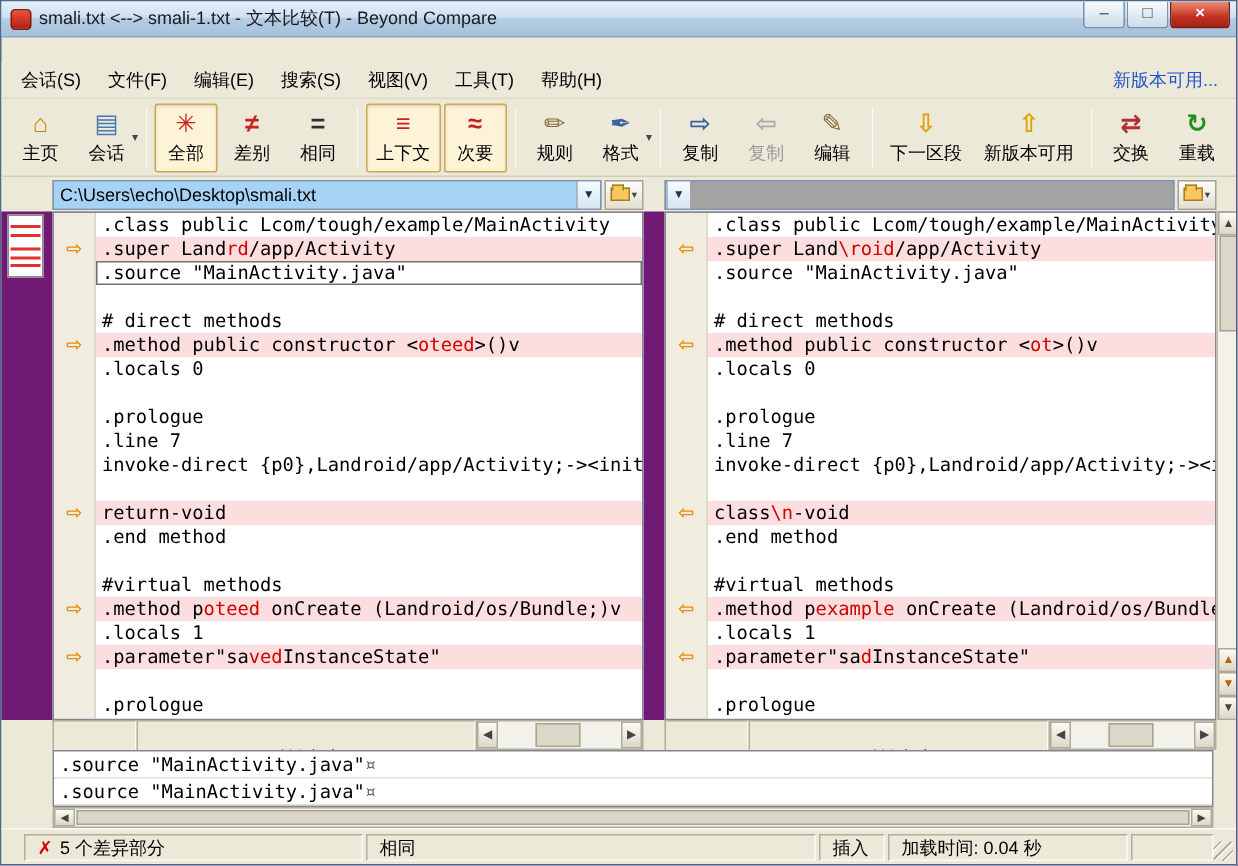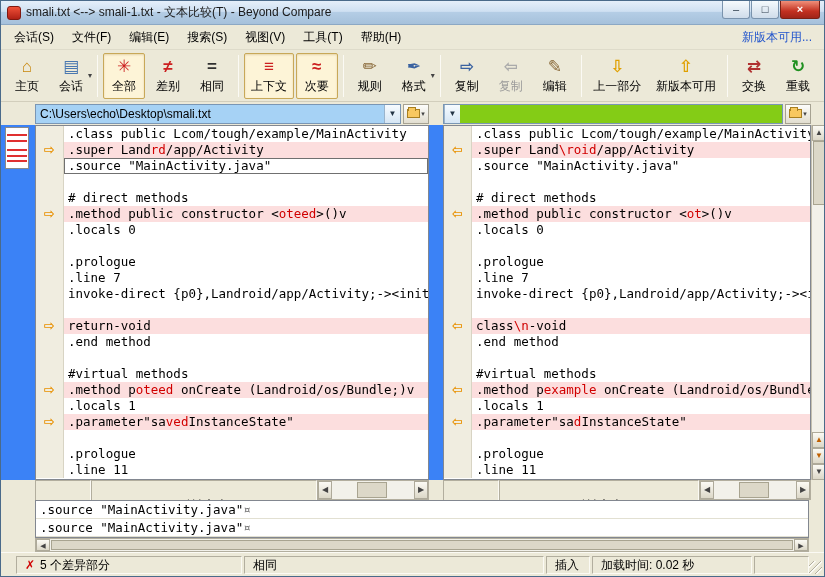--- a/index.html
+++ b/index.html
@@ -17,21 +17,21 @@
   .title-text { flex:1; font-size:12px; color:#1a1a1a; white-space:nowrap; overflow:hidden; }
   .win-controls { display:flex; align-self:flex-start; }
   .wc { width:28px; height:18px; line-height:16px; text-align:center; font-size:11px; color:#2a3a4a;
     background:linear-gradient(#f6fafd,#cfdcea); border:1px solid #7a93ad; border-top:none;
     border-radius:0 0 3px 3px; margin-left:1px; }
   .wc.close { width:40px; color:#fff; font-weight:bold;
     background:linear-gradient(#f0907a,#c23020 60%,#a02418); border-color:#7a2014; }
 
   
   .menubar { height:22px; flex:0 0 22px; display:flex; align-items:center; padding:12px 4px;
-    background:#ece9d8; border-bottom:1px solid #dedbca; }
+    background:#ece9d8; border-bottom:1px solid #dedbca;margin-top:16px; }
   .menu-item { padding:2px 9px; white-space:nowrap; }
   .update-link { margin-left:auto; padding-right:8px; color:#2255cc; white-space:nowrap; }
 
   
   .toolbar { height:52px; flex:0 0 52px; display:flex; align-items:center; padding:1px 4px;
     background:#ece9d8; border-bottom:1px solid #d2cebc; }
   .tb-btn { position:relative; display:flex; flex-direction:column; align-items:center; justify-content:center;
     min-width:42px; height:46px; padding:2px 7px; margin:0 1px; border:1px solid transparent; }
   .tb-btn.pressed { background:#fdf4d7; border:1px solid #c8a858; border-radius:2px;
     box-shadow:inset 0 1px 2px rgba(160,120,40,.25); }
@@ -39,34 +39,34 @@
   .tb-icon { font-size:17px; height:20px; line-height:20px; font-weight:bold; }
   .tb-label { font-size:12px; margin-top:1px; white-space:nowrap; }
   .tb-dd { position:absolute; right:-1px; top:17px; font-size:8px; color:#444; }
   .tb-sep { width:1px; height:42px; background:#c6c2b2; border-right:1px solid #fbfaf4; margin:0 4px; }
 
   
   .pathrow { height:23px; flex:0 0 23px; display:flex; align-items:center; background:#ece9d8; }
   .pr-spacer34 { flex:0 0 34px; } .pr-gap { flex:0 0 14px; } .pr-corner { flex:0 0 15px; }
   .path-group { display:flex; align-items:center; }
   .path-group.left { flex:0 0 394px; } .path-group.right { flex:0 0 368px; }
-  .combo { flex:1; height:20px; display:flex; background:#84cc16; border:1px solid #7a96b4; }
+  .combo { flex:1; height:20px; display:flex; background:#a3a3a3; border:1px solid #7a96b4; }
   .combo-text { flex:1; line-height:18px; padding:0 4px; white-space:nowrap; overflow:hidden; }
   .combo-text.selected { background:#a6d2f5; }
   .combo-arrow { flex:0 0 16px; text-align:center; font-size:8px; line-height:18px; color:#234;
     background:linear-gradient(#f6fbff,#d6e6f4); border-left:1px solid #9ab4cc; }
   .browse { flex:0 0 26px; height:20px; margin-left:2px; display:flex; align-items:center; justify-content:center;
     background:linear-gradient(#fdfdfb,#e2ded0); border:1px solid #a6a292; }
   .folder-icon { position:relative; width:13px; height:9px; background:#f8c860; border:1px solid #a87f20; }
   .folder-icon::before { content:""; position:absolute; top:-3px; left:0; width:6px; height:3px;
     background:#f8c860; border:1px solid #a87f20; border-bottom:none; }
   .browse-dd { font-size:7px; color:#444; margin-left:1px; }
 
   
-  .main { flex:1; display:flex; background:#3b82f6; overflow:hidden; }
+  .main { flex:1; display:flex; background:#701a75; overflow:hidden; }
   .overview-col { flex:0 0 34px; padding:2px 4px; }
   .overview-box { position:relative; width:24px; height:42px; background:#fff; border:1px solid #8a8a8a; }
   .ov-mark { position:absolute; left:1px; right:1px; height:2px; background:#e03030; }
   .pane { background:#fff; border:1px solid #828790; overflow:hidden; }
   .pane.left { flex:0 0 394px; } .pane.right { flex:0 0 368px; }
   .splitter { flex:0 0 14px; }
   .code-row { display:flex; height:16px; line-height:16px; }
   .gutter-cell { flex:0 0 28px; background:#f0ede0; border-right:1px solid #d8d4c4; text-align:center;
     font-size:13px; line-height:15px; color:#e89000; font-weight:bold; }
   .code-text { flex:1; font-family:"DejaVu Sans Mono","Liberation Mono",monospace; font-size:12.5px;
@@ -206,21 +206,21 @@
         <span class="tb-icon" style="color: rgb(170, 170, 170);">⇦</span>
         <span class="tb-label">复制</span>
       </div>
       <div class="tb-btn">
         <span class="tb-icon" style="color: rgb(138, 106, 58);">✎</span>
         <span class="tb-label">编辑</span>
       </div>
       <span class="tb-sep"></span>
       <div class="tb-btn">
         <span class="tb-icon" style="color: rgb(224, 160, 0);">⇩</span>
-        <span class="tb-label">上一部分</span>
+        <span class="tb-label">下一区段</span>
       </div>
       <div class="tb-btn">
         <span class="tb-icon" style="color: rgb(224, 160, 0);">⇧</span>
         <span class="tb-label">新版本可用</span>
       </div>
       <span class="tb-sep"></span>
       <div class="tb-btn">
         <span class="tb-icon" style="color: rgb(176, 48, 48);">⇄</span>
         <span class="tb-label">交换</span>
       </div>
@@ -507,18 +507,18 @@
     </div>
     <div class="bh-corner"></div>
   </div>
 
   <div class="statusbar">
     <div class="sb-seg sb-diff">
       <span class="sb-x">✗</span><span>5 个差异部分</span>
     </div>
     <div class="sb-seg sb-same">相同</div>
     <div class="sb-seg sb-insert">插入</div>
-    <div class="sb-seg sb-load">加载时间: 0.02 秒</div>
+    <div class="sb-seg sb-load">加载时间: 0.04 秒</div>
     <div class="sb-seg sb-fill"></div>
     <div class="resize-grip"></div>
   </div>
 
 </div>
 
 </body></html>

